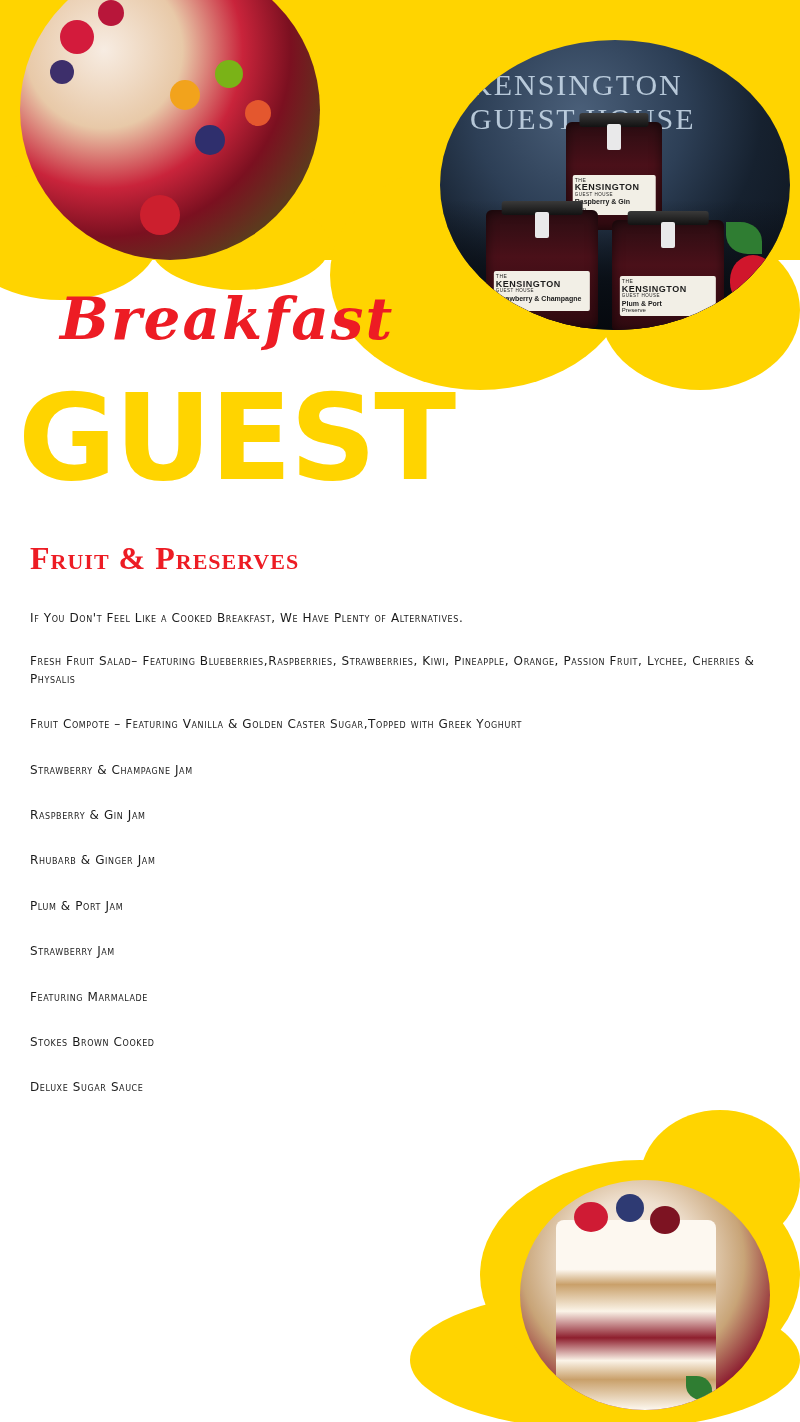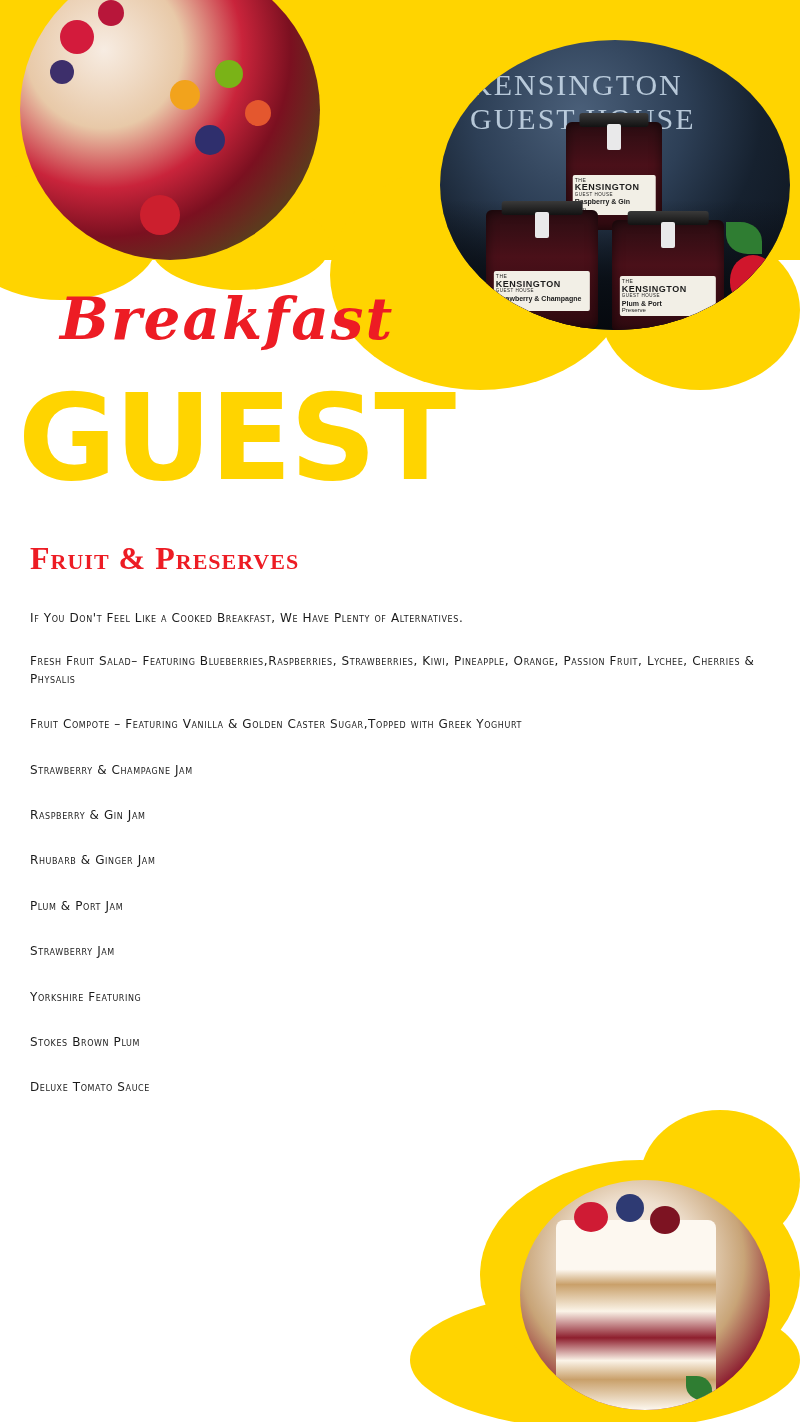--- a/index.html
+++ b/index.html
@@ -229,23 +229,23 @@
 
 <div class="items">
   <div class="item intro">If You Don't Feel Like a Cooked Breakfast, We Have Plenty of Alternatives.</div>
   <div class="item">Fresh Fruit Salad– Featuring Blueberries,Raspberries, Strawberries, Kiwi, Pineapple, Orange, Passion Fruit, Lychee, Cherries &amp; Physalis</div>
   <div class="item">Fruit Compote – Featuring Vanilla &amp; Golden Caster Sugar,Topped with Greek Yoghurt</div>
   <div class="item">Strawberry &amp; Champagne Jam</div>
   <div class="item">Raspberry &amp; Gin Jam</div>
   <div class="item">Rhubarb &amp; Ginger Jam</div>
   <div class="item">Plum &amp; Port Jam</div>
   <div class="item">Strawberry Jam</div>
-  <div class="item">Yorkshire Featuring</div>
-  <div class="item">Stokes Brown Plum</div>
-  <div class="item">Deluxe Tomato Sauce</div>
+  <div class="item">Featuring Marmalade</div>
+  <div class="item">Stokes Brown Cooked</div>
+  <div class="item">Deluxe Sugar Sauce</div>
 </div>
 
 <div style="position:absolute;left:0;top:1120px;width:800px;height:302px;">
   <div class="yellow-lobe" style="left:410px; top:170px; width:390px; height:140px;"></div>
   <div class="yellow-lobe" style="left:480px; top:40px;  width:320px; height:230px;"></div>
   <div class="yellow-lobe" style="left:640px; top:-10px; width:160px; height:140px;"></div>
 
   <div class="photo-blob" id="photo-yoghurt-glass" style="left:520px; top:60px; width:250px; height:230px;">
     <div style="position:absolute;left:36px;top:40px;width:160px;height:190px;border-radius:8px 8px 16px 16px;background:linear-gradient(180deg,#fdf8f0 0%,#fdf8f0 26%,#c9a06a 34%,#fbf4e8 48%,#8e1f2e 62%,#fbf4e8 74%,#c9a06a 84%,#fdf8f0 100%);"></div>
     <div class="berry" style="left:54px; top:22px; width:34px; height:30px; background:#cf1b34;"></div>

